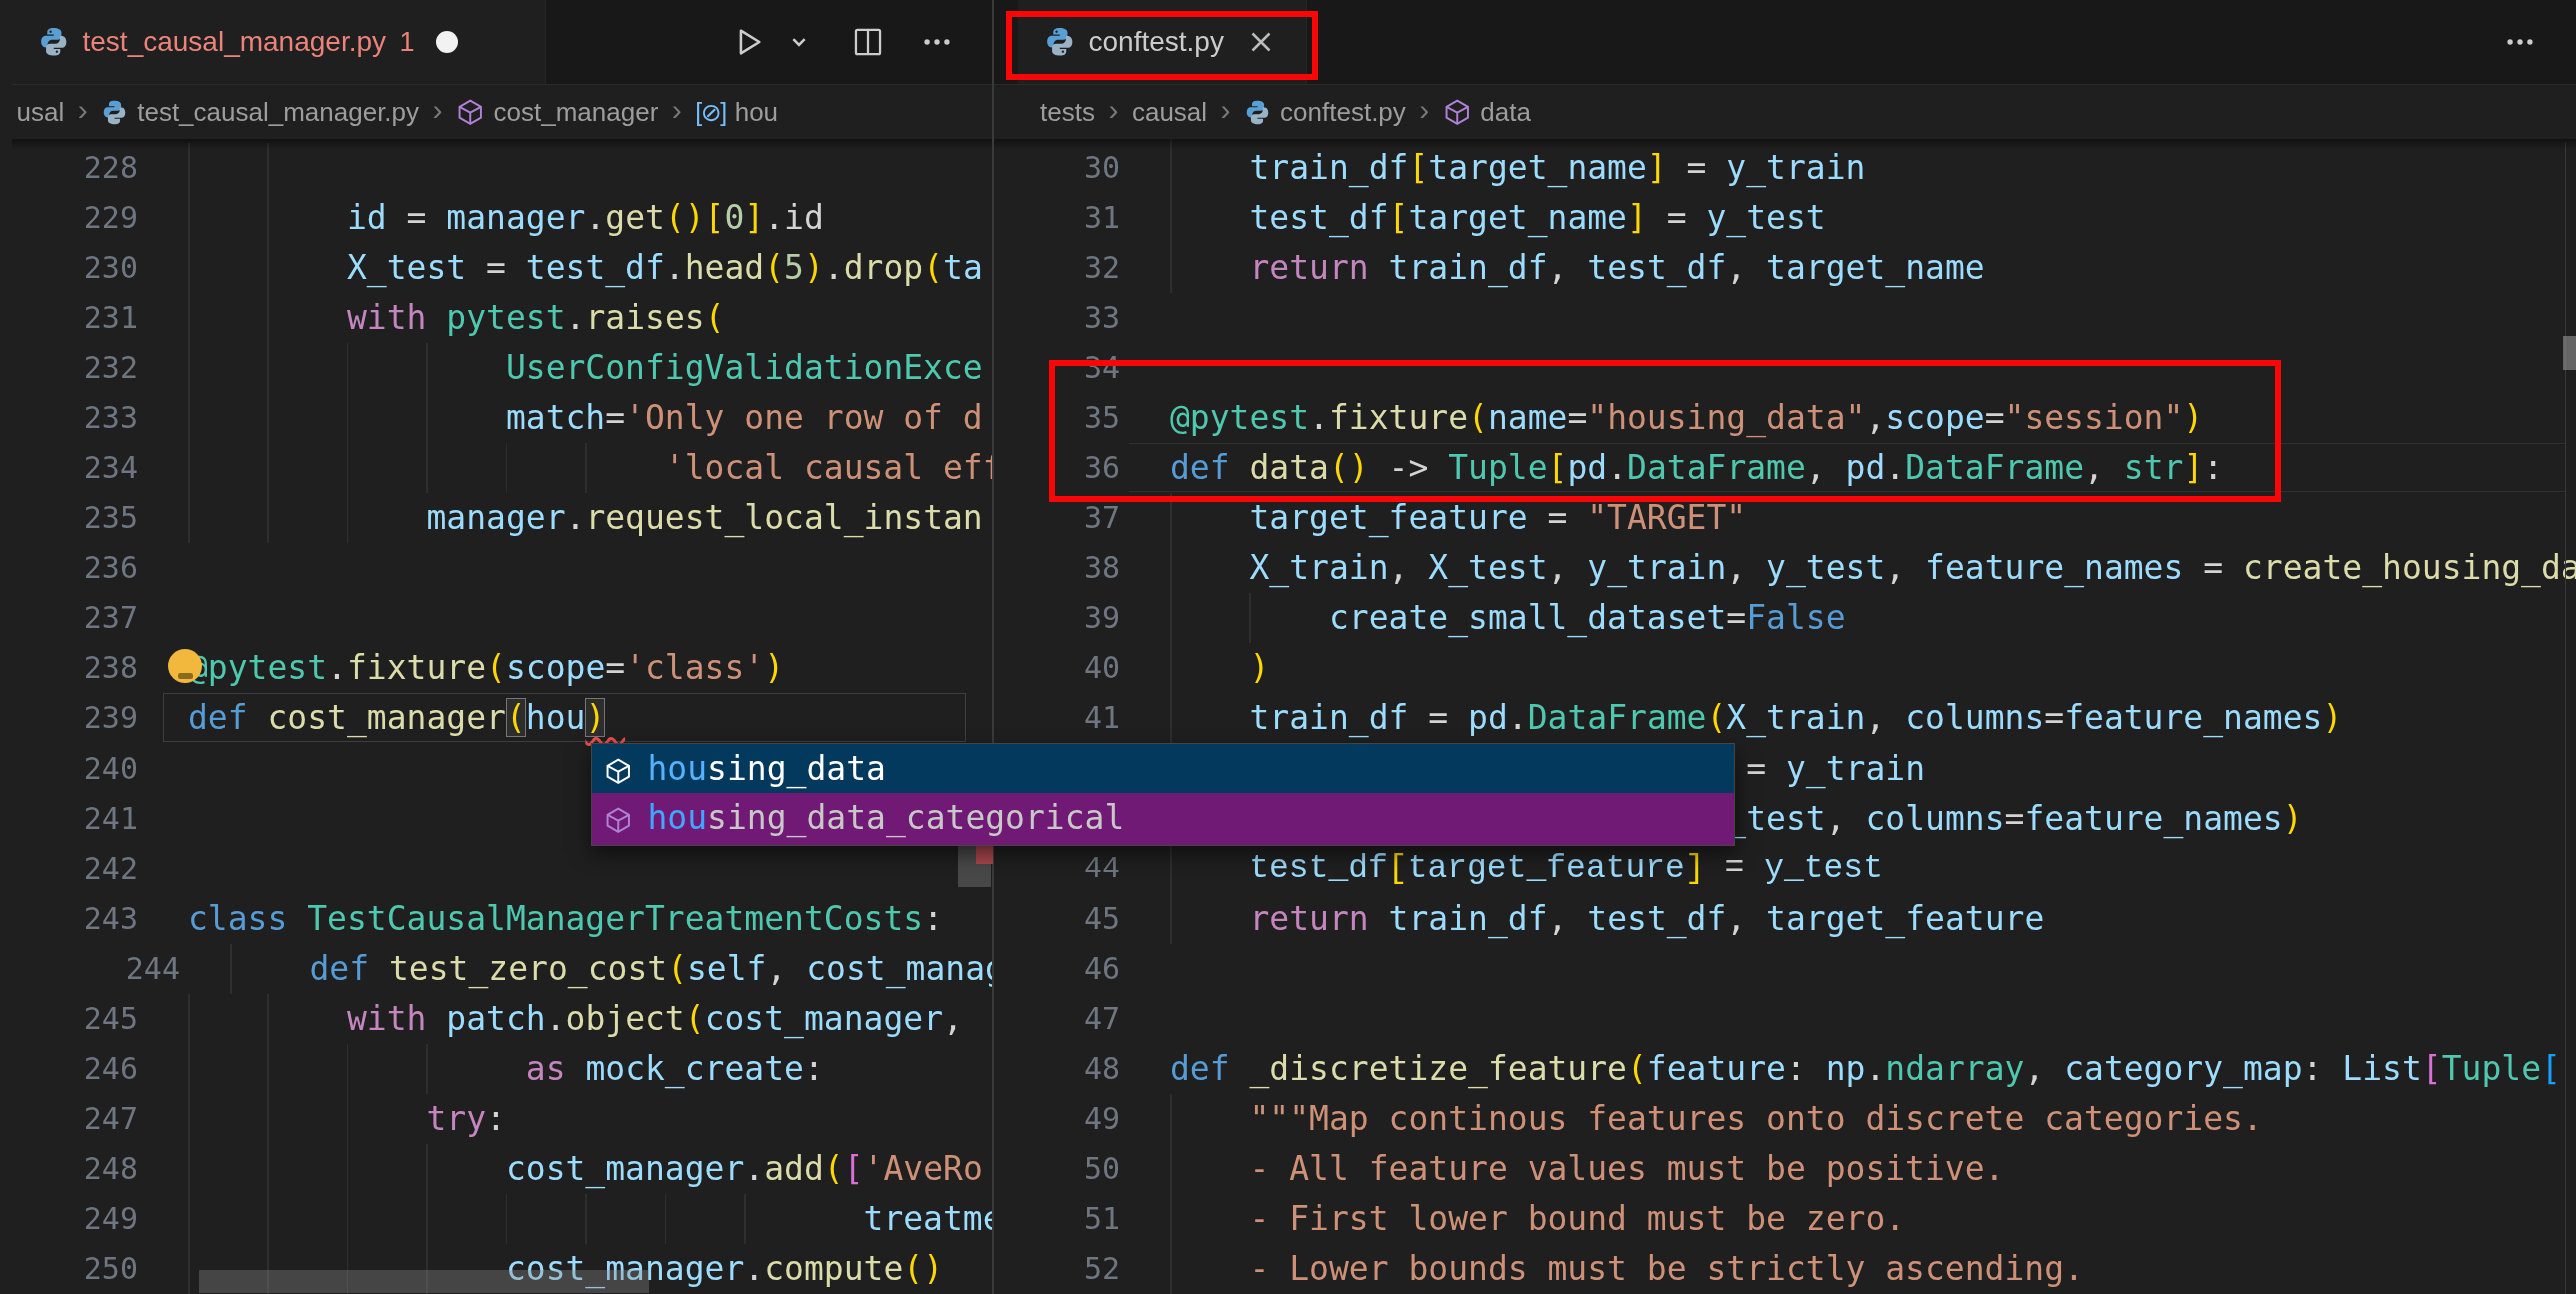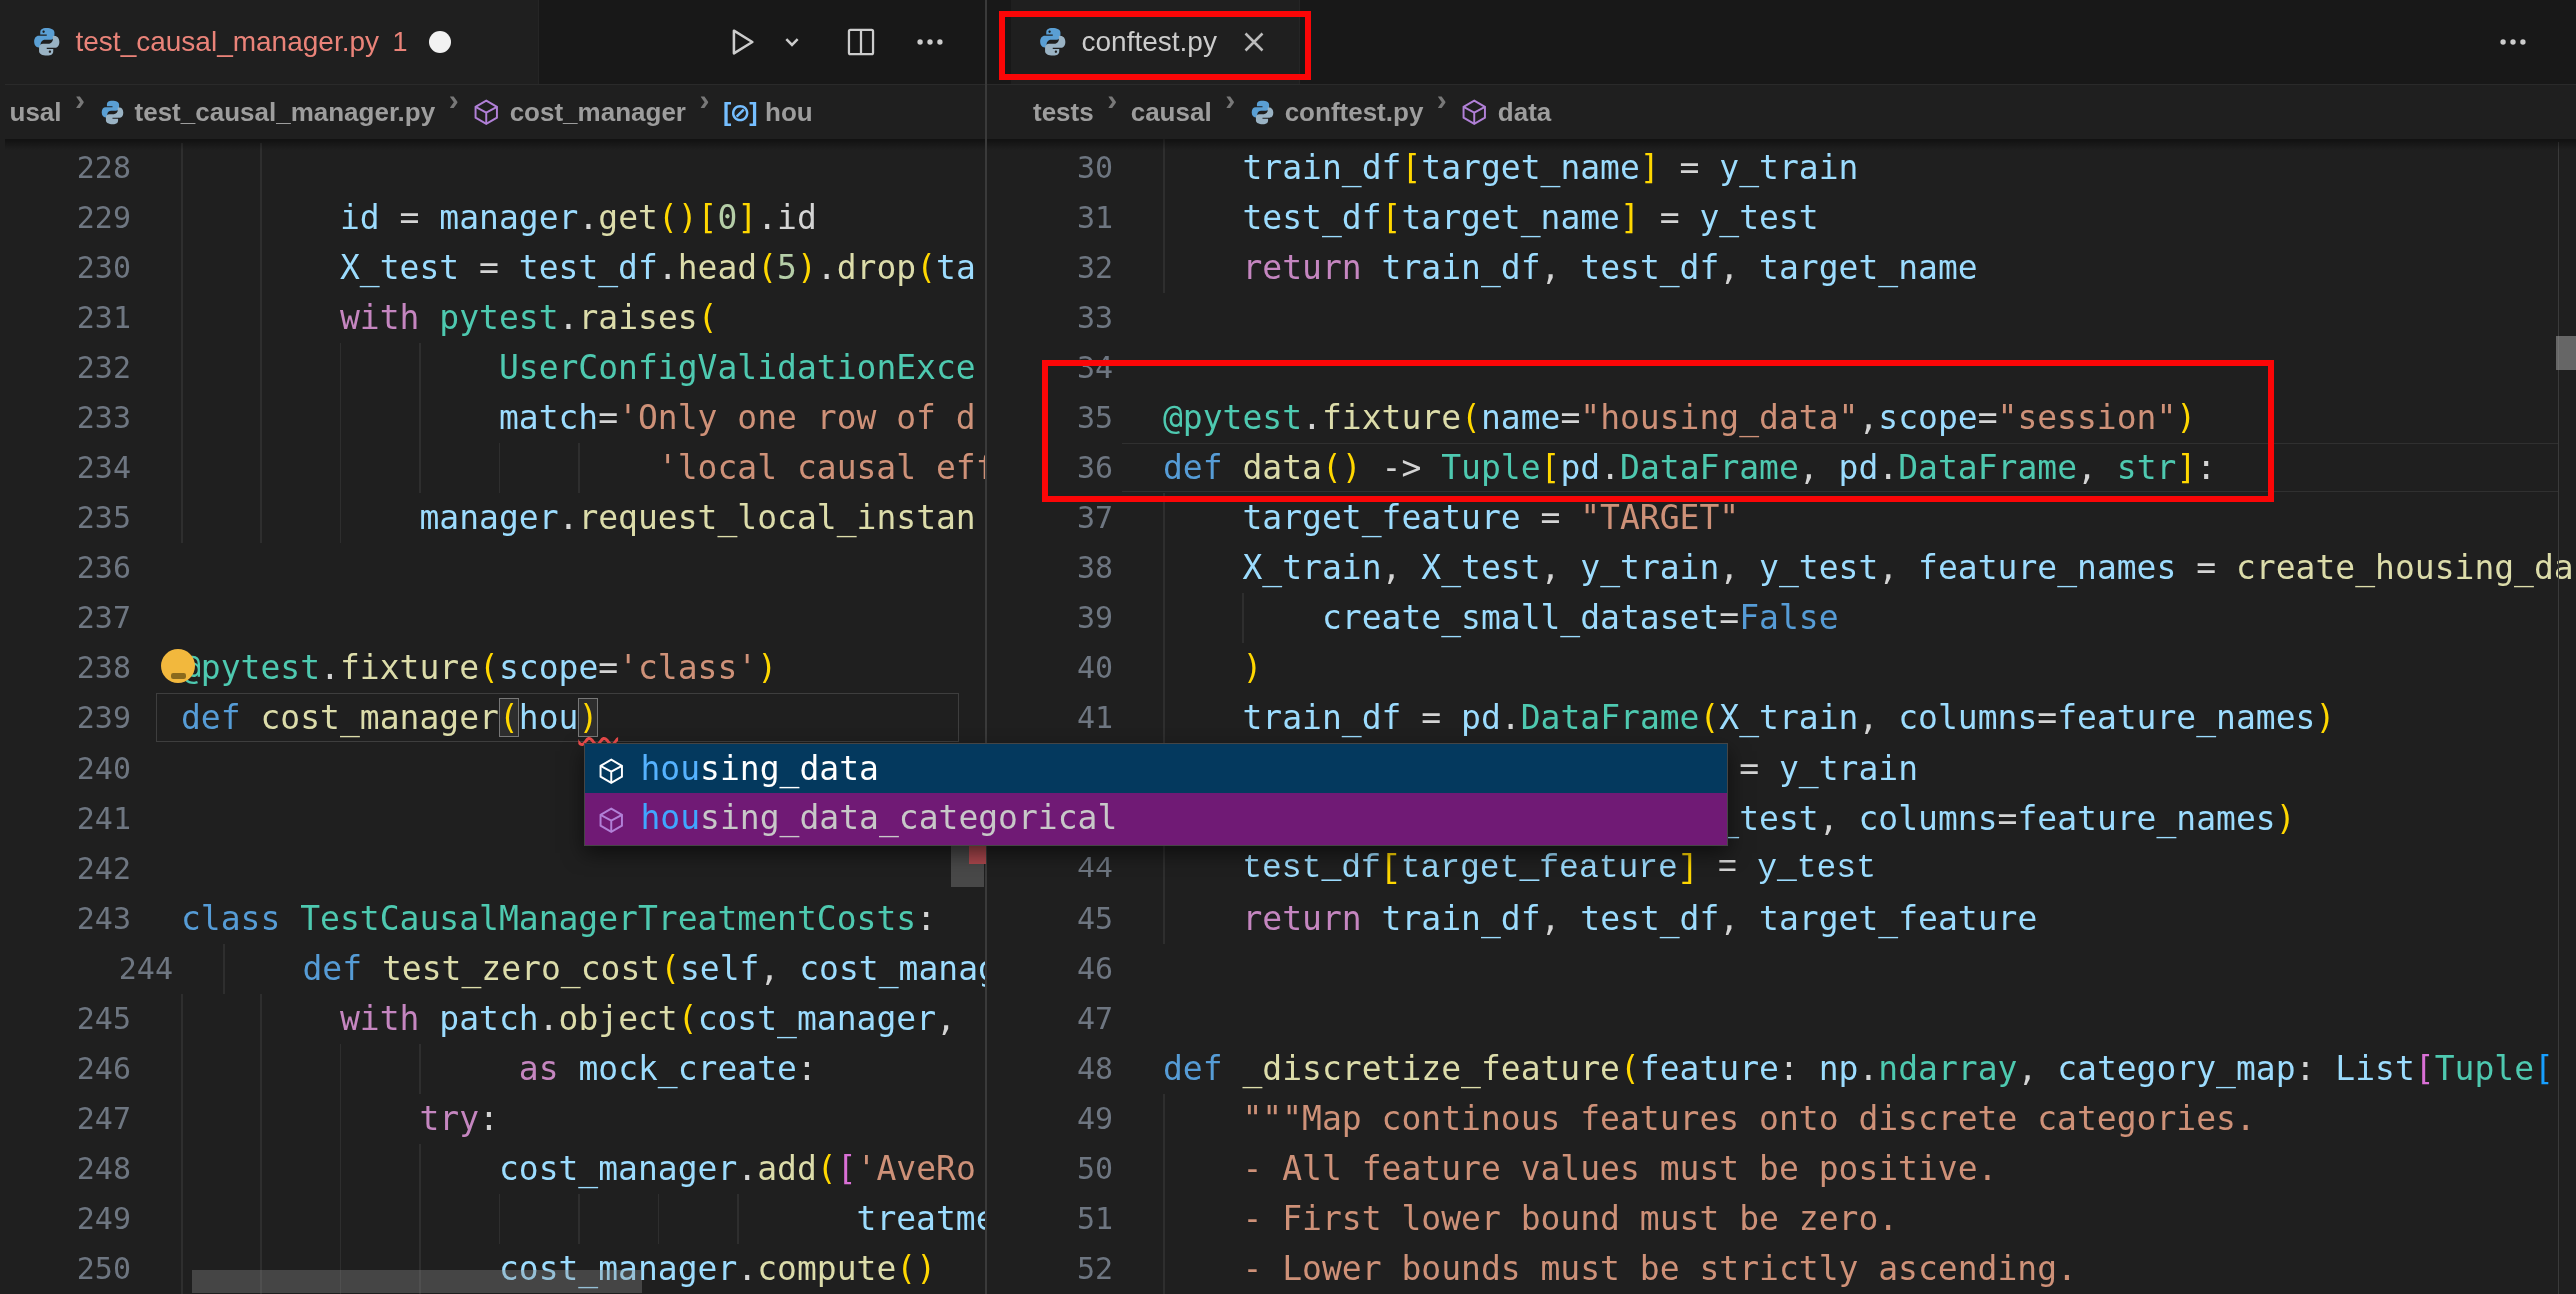--- a/index.html
+++ b/index.html
@@ -1,40 +1,40 @@
 <!DOCTYPE html>
 <html style="font-size:12px"><head>
 <meta charset="utf-8">
 <style>
   html,body{margin:0;padding:0;background:#1f1f1f;width:2576px;height:1294px;overflow:hidden;
     font-family:"Liberation Sans","DejaVu Sans",sans-serif;}
   *{box-sizing:border-box;}
-  #stage{position:absolute;left:5px;top:0;width:2551px;height:1294px;background:#1f1f1f;}
+  #stage{position:absolute;left:12px;top:0;width:2551px;height:1294px;background:#1f1f1f;}
 
   
   .tabstrip{position:absolute;top:0;height:84px;background:#181818;}
   #tabs-left{left:0;width:980px;}
   #tabs-right{left:982px;width:1594px;}
   .tab{position:absolute;top:0;height:84px;background:#1f1f1f;display:flex;align-items:center;
     gap:13.5px;padding:0 25.5px;border-right:0.7px solid #252525;}
   .tab-label{font-size:28px;color:#cccccc;white-space:nowrap;}
   .tab-err .tab-label,.tab-err .tab-badge{color:#ea8379;}
   .tab-badge{font-size:27px;}
   .mod-dot{width:22.5px;height:22.5px;border-radius:50%;background:#f2f2f2;margin-left:7.5px;}
   .pyicon{width:31.5px;height:31.5px;flex:0 0 auto;}
   .editor-actions{position:absolute;top:0;height:84px;display:flex;align-items:center;gap:30px;}
   #actions-left{left:716px;}
   #actions-right{left:1506px;}
   .act{width:39px;height:39px;display:flex;align-items:center;justify-content:center;cursor:pointer;}
   .act svg{width:34px;height:34px;}
   .strip-sep{position:absolute;top:84px;left:0;width:2576px;height:0.7px;background:#2a2a2a;}
 
   
-  .crumbs{position:absolute;top:85px;height:54px;display:flex;gap:12px;
-    background:#1f1f1f;color:#9d9d9d;font-size:26px;white-space:nowrap;overflow:hidden;font-weight:bold;}
+  .crumbs{position:absolute;top:85px;height:54px;display:flex;align-items:center;gap:12px;
+    background:#1f1f1f;color:#9d9d9d;font-size:26px;white-space:nowrap;overflow:hidden;}
   #crumbs-left{left:0;width:980px;padding-left:4.5px;}
   #crumbs-right{left:982px;width:1594px;padding-left:46px;}
   .crumb{display:flex;align-items:center;gap:9px;cursor:pointer;}
   .csep{color:#787878;font-size:30px;margin:0 1.5px;transform:translateY(-2.2px);}
   .cubeicon{width:28.5px;height:28.5px;color:#B180D7;}
   .cubeicon svg{width:28.5px;height:28.5px;}
   .fieldicon{color:#75BEFF;font-size:25px;letter-spacing:-1.5px;}
   .crumb .pyicon{width:27px;height:27px;}
 
   

